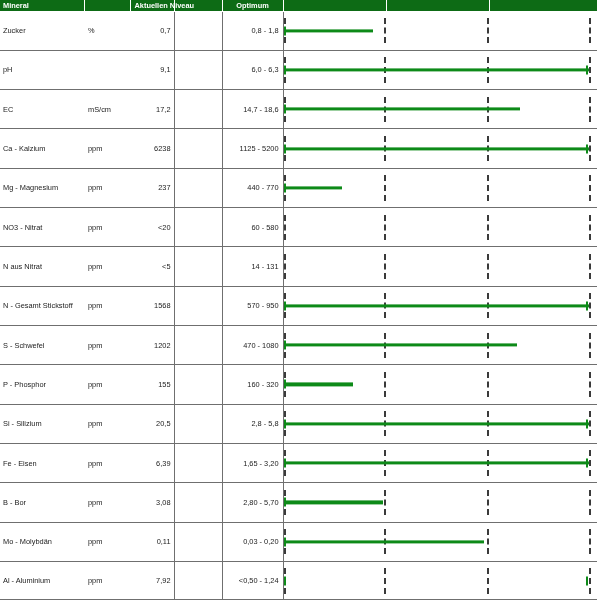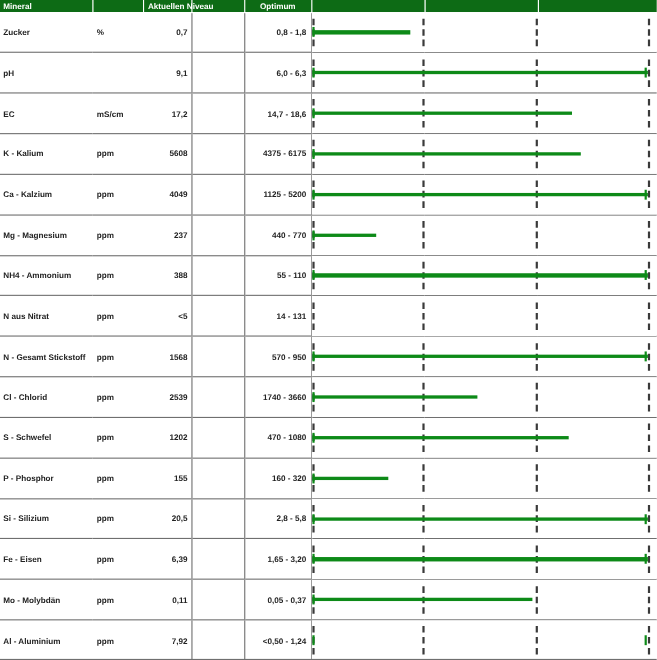--- a/index.html
+++ b/index.html
@@ -49,21 +49,21 @@
   }
   thead th.h-name { text-align: left; padding-left: 3px; }
   thead th.h-unit { text-align: left; }
   thead th.h-val  { text-align: right; padding-right: 2px; }
   thead th.h-gap  { }
   thead th.h-opt  { text-align: center; }
   thead th.h-blank{ }
   thead th:last-child { border-right: none; }
 
   
-  tbody tr { height: 25.3px; font-weight: bold; }
+  tbody tr { height: 25.3px; }
   tbody td {
     border-top: 1px solid #6f6f6f;
     vertical-align: middle;
     padding: 0;
     background: #ffffff;
   }
   tbody tr:first-child td { border-top: none; }
 
   td.c-name {
     padding-left: 3px;
@@ -202,40 +202,23 @@
               <div class="tick" style="left: 0px;"></div>
               <div class="tick" style="left: 100px;"></div>
               <div class="tick" style="left: 203px;"></div>
               <div class="tick" style="left: 305px;"></div>
               <div class="bar-cap" style="left: 0px;"></div>
               <div class="bar" style="left: 0px; width: 236.985px;"></div>
             </div>
           </td>
         </tr>
         <tr>
-          <td class="c-name">K - Kalium</td>
-          <td class="c-unit">ppm</td>
-          <td class="c-val">5608</td>
-          <td class="c-gap"></td>
-          <td class="c-opt">4375 - 6175</td>
-          <td class="c-chart" colspan="3">
-            <div class="plot">
-              <div class="tick" style="left: 0px;"></div>
-              <div class="tick" style="left: 100px;"></div>
-              <div class="tick" style="left: 203px;"></div>
-              <div class="tick" style="left: 305px;"></div>
-              <div class="bar-cap" style="left: 0px;"></div>
-              <div class="bar" style="left: 0px; width: 244.915px;"></div>
-            </div>
-          </td>
-        </tr>
-        <tr>
           <td class="c-name">Ca - Kalzium</td>
           <td class="c-unit">ppm</td>
-          <td class="c-val">4049</td>
+          <td class="c-val">6238</td>
           <td class="c-gap"></td>
           <td class="c-opt">1125 - 5200</td>
           <td class="c-chart" colspan="3">
             <div class="plot">
               <div class="tick" style="left: 0px;"></div>
               <div class="tick" style="left: 100px;"></div>
               <div class="tick" style="left: 203px;"></div>
               <div class="tick" style="left: 305px;"></div>
               <div class="bar-cap" style="left: 0px;"></div>
               <div class="bar" style="left: 0px; width: 305px;"></div>
@@ -254,163 +237,160 @@
               <div class="tick" style="left: 0px;"></div>
               <div class="tick" style="left: 100px;"></div>
               <div class="tick" style="left: 203px;"></div>
               <div class="tick" style="left: 305px;"></div>
               <div class="bar-cap" style="left: 0px;"></div>
               <div class="bar" style="left: 0px; width: 58.865px;"></div>
             </div>
           </td>
         </tr>
         <tr>
-          <td class="c-name">NH4 - Ammonium</td>
-          <td class="c-unit">ppm</td>
-          <td class="c-val">388</td>
-          <td class="c-gap"></td>
-          <td class="c-opt">55 - 110</td>
+          <td class="c-name">NO3 - Nitrat</td>
+          <td class="c-unit">ppm</td>
+          <td class="c-val">&lt;20</td>
+          <td class="c-gap"></td>
+          <td class="c-opt">60 - 580</td>
+          <td class="c-chart" colspan="3">
+            <div class="plot">
+              <div class="tick" style="left: 0px;"></div>
+              <div class="tick" style="left: 100px;"></div>
+              <div class="tick" style="left: 203px;"></div>
+              <div class="tick" style="left: 305px;"></div>
+            </div>
+          </td>
+        </tr>
+        <tr>
+          <td class="c-name">N aus Nitrat</td>
+          <td class="c-unit">ppm</td>
+          <td class="c-val">&lt;5</td>
+          <td class="c-gap"></td>
+          <td class="c-opt">14 - 131</td>
+          <td class="c-chart" colspan="3">
+            <div class="plot">
+              <div class="tick" style="left: 0px;"></div>
+              <div class="tick" style="left: 100px;"></div>
+              <div class="tick" style="left: 203px;"></div>
+              <div class="tick" style="left: 305px;"></div>
+            </div>
+          </td>
+        </tr>
+        <tr>
+          <td class="c-name">N - Gesamt Stickstoff</td>
+          <td class="c-unit">ppm</td>
+          <td class="c-val">1568</td>
+          <td class="c-gap"></td>
+          <td class="c-opt">570 - 950</td>
           <td class="c-chart" colspan="3">
             <div class="plot">
               <div class="tick" style="left: 0px;"></div>
               <div class="tick" style="left: 100px;"></div>
               <div class="tick" style="left: 203px;"></div>
               <div class="tick" style="left: 305px;"></div>
               <div class="bar-cap" style="left: 0px;"></div>
               <div class="bar" style="left: 0px; width: 305px;"></div>
               <div class="bar-cap" style="left: 302.6px;"></div>
             </div>
           </td>
         </tr>
         <tr>
-          <td class="c-name">N aus Nitrat</td>
-          <td class="c-unit">ppm</td>
-          <td class="c-val">&lt;5</td>
-          <td class="c-gap"></td>
-          <td class="c-opt">14 - 131</td>
-          <td class="c-chart" colspan="3">
-            <div class="plot">
-              <div class="tick" style="left: 0px;"></div>
-              <div class="tick" style="left: 100px;"></div>
-              <div class="tick" style="left: 203px;"></div>
-              <div class="tick" style="left: 305px;"></div>
-            </div>
-          </td>
-        </tr>
-        <tr>
-          <td class="c-name">N - Gesamt Stickstoff</td>
-          <td class="c-unit">ppm</td>
-          <td class="c-val">1568</td>
-          <td class="c-gap"></td>
-          <td class="c-opt">570 - 950</td>
+          <td class="c-name">S - Schwefel</td>
+          <td class="c-unit">ppm</td>
+          <td class="c-val">1202</td>
+          <td class="c-gap"></td>
+          <td class="c-opt">470 - 1080</td>
+          <td class="c-chart" colspan="3">
+            <div class="plot">
+              <div class="tick" style="left: 0px;"></div>
+              <div class="tick" style="left: 100px;"></div>
+              <div class="tick" style="left: 203px;"></div>
+              <div class="tick" style="left: 305px;"></div>
+              <div class="bar-cap" style="left: 0px;"></div>
+              <div class="bar" style="left: 0px; width: 233.02px;"></div>
+            </div>
+          </td>
+        </tr>
+        <tr>
+          <td class="c-name">P - Phosphor</td>
+          <td class="c-unit">ppm</td>
+          <td class="c-val">155</td>
+          <td class="c-gap"></td>
+          <td class="c-opt">160 - 320</td>
+          <td class="c-chart" colspan="3">
+            <div class="plot">
+              <div class="tick" style="left: 0px;"></div>
+              <div class="tick" style="left: 100px;"></div>
+              <div class="tick" style="left: 203px;"></div>
+              <div class="tick" style="left: 305px;"></div>
+              <div class="bar-cap" style="left: 0px;"></div>
+              <div class="bar" style="left: 0px; width: 69.845px;"></div>
+            </div>
+          </td>
+        </tr>
+        <tr>
+          <td class="c-name">Si - Silizium</td>
+          <td class="c-unit">ppm</td>
+          <td class="c-val">20,5</td>
+          <td class="c-gap"></td>
+          <td class="c-opt">2,8 - 5,8</td>
           <td class="c-chart" colspan="3">
             <div class="plot">
               <div class="tick" style="left: 0px;"></div>
               <div class="tick" style="left: 100px;"></div>
               <div class="tick" style="left: 203px;"></div>
               <div class="tick" style="left: 305px;"></div>
               <div class="bar-cap" style="left: 0px;"></div>
               <div class="bar" style="left: 0px; width: 305px;"></div>
               <div class="bar-cap" style="left: 302.6px;"></div>
             </div>
           </td>
         </tr>
         <tr>
-          <td class="c-name">Cl - Chlorid</td>
-          <td class="c-unit">ppm</td>
-          <td class="c-val">2539</td>
-          <td class="c-gap"></td>
-          <td class="c-opt">1740 - 3660</td>
-          <td class="c-chart" colspan="3">
-            <div class="plot">
-              <div class="tick" style="left: 0px;"></div>
-              <div class="tick" style="left: 100px;"></div>
-              <div class="tick" style="left: 203px;"></div>
-              <div class="tick" style="left: 305px;"></div>
-              <div class="bar-cap" style="left: 0px;"></div>
-              <div class="bar" style="left: 0px; width: 150.06px;"></div>
-            </div>
-          </td>
-        </tr>
-        <tr>
-          <td class="c-name">S - Schwefel</td>
-          <td class="c-unit">ppm</td>
-          <td class="c-val">1202</td>
-          <td class="c-gap"></td>
-          <td class="c-opt">470 - 1080</td>
-          <td class="c-chart" colspan="3">
-            <div class="plot">
-              <div class="tick" style="left: 0px;"></div>
-              <div class="tick" style="left: 100px;"></div>
-              <div class="tick" style="left: 203px;"></div>
-              <div class="tick" style="left: 305px;"></div>
-              <div class="bar-cap" style="left: 0px;"></div>
-              <div class="bar" style="left: 0px; width: 233.02px;"></div>
-            </div>
-          </td>
-        </tr>
-        <tr>
-          <td class="c-name">P - Phosphor</td>
-          <td class="c-unit">ppm</td>
-          <td class="c-val">155</td>
-          <td class="c-gap"></td>
-          <td class="c-opt">160 - 320</td>
-          <td class="c-chart" colspan="3">
-            <div class="plot">
-              <div class="tick" style="left: 0px;"></div>
-              <div class="tick" style="left: 100px;"></div>
-              <div class="tick" style="left: 203px;"></div>
-              <div class="tick" style="left: 305px;"></div>
-              <div class="bar-cap" style="left: 0px;"></div>
-              <div class="bar" style="left: 0px; width: 69.845px;"></div>
-            </div>
-          </td>
-        </tr>
-        <tr>
-          <td class="c-name">Si - Silizium</td>
-          <td class="c-unit">ppm</td>
-          <td class="c-val">20,5</td>
-          <td class="c-gap"></td>
-          <td class="c-opt">2,8 - 5,8</td>
+          <td class="c-name">Fe - Eisen</td>
+          <td class="c-unit">ppm</td>
+          <td class="c-val">6,39</td>
+          <td class="c-gap"></td>
+          <td class="c-opt">1,65 - 3,20</td>
           <td class="c-chart" colspan="3">
             <div class="plot">
               <div class="tick" style="left: 0px;"></div>
               <div class="tick" style="left: 100px;"></div>
               <div class="tick" style="left: 203px;"></div>
               <div class="tick" style="left: 305px;"></div>
               <div class="bar-cap" style="left: 0px;"></div>
               <div class="bar" style="left: 0px; width: 305px;"></div>
               <div class="bar-cap" style="left: 302.6px;"></div>
             </div>
           </td>
         </tr>
         <tr>
-          <td class="c-name">Fe - Eisen</td>
-          <td class="c-unit">ppm</td>
-          <td class="c-val">6,39</td>
-          <td class="c-gap"></td>
-          <td class="c-opt">1,65 - 3,20</td>
-          <td class="c-chart" colspan="3">
-            <div class="plot">
-              <div class="tick" style="left: 0px;"></div>
-              <div class="tick" style="left: 100px;"></div>
-              <div class="tick" style="left: 203px;"></div>
-              <div class="tick" style="left: 305px;"></div>
-              <div class="bar-cap" style="left: 0px;"></div>
-              <div class="bar" style="left: 0px; width: 305px;"></div>
-              <div class="bar-cap" style="left: 302.6px;"></div>
+          <td class="c-name">B - Bor</td>
+          <td class="c-unit">ppm</td>
+          <td class="c-val">3,08</td>
+          <td class="c-gap"></td>
+          <td class="c-opt">2,80 - 5,70</td>
+          <td class="c-chart" colspan="3">
+            <div class="plot">
+              <div class="tick" style="left: 0px;"></div>
+              <div class="tick" style="left: 100px;"></div>
+              <div class="tick" style="left: 203px;"></div>
+              <div class="tick" style="left: 305px;"></div>
+              <div class="bar-cap" style="left: 0px;"></div>
+              <div class="bar" style="left: 0px; width: 99.125px;"></div>
             </div>
           </td>
         </tr>
         <tr>
           <td class="c-name">Mo - Molybdän</td>
           <td class="c-unit">ppm</td>
           <td class="c-val">0,11</td>
           <td class="c-gap"></td>
-          <td class="c-opt">0,05 - 0,37</td>
+          <td class="c-opt">0,03 - 0,20</td>
           <td class="c-chart" colspan="3">
             <div class="plot">
               <div class="tick" style="left: 0px;"></div>
               <div class="tick" style="left: 100px;"></div>
               <div class="tick" style="left: 203px;"></div>
               <div class="tick" style="left: 305px;"></div>
               <div class="bar-cap" style="left: 0px;"></div>
               <div class="bar" style="left: 0px; width: 200.995px;"></div>
             </div>
           </td>

